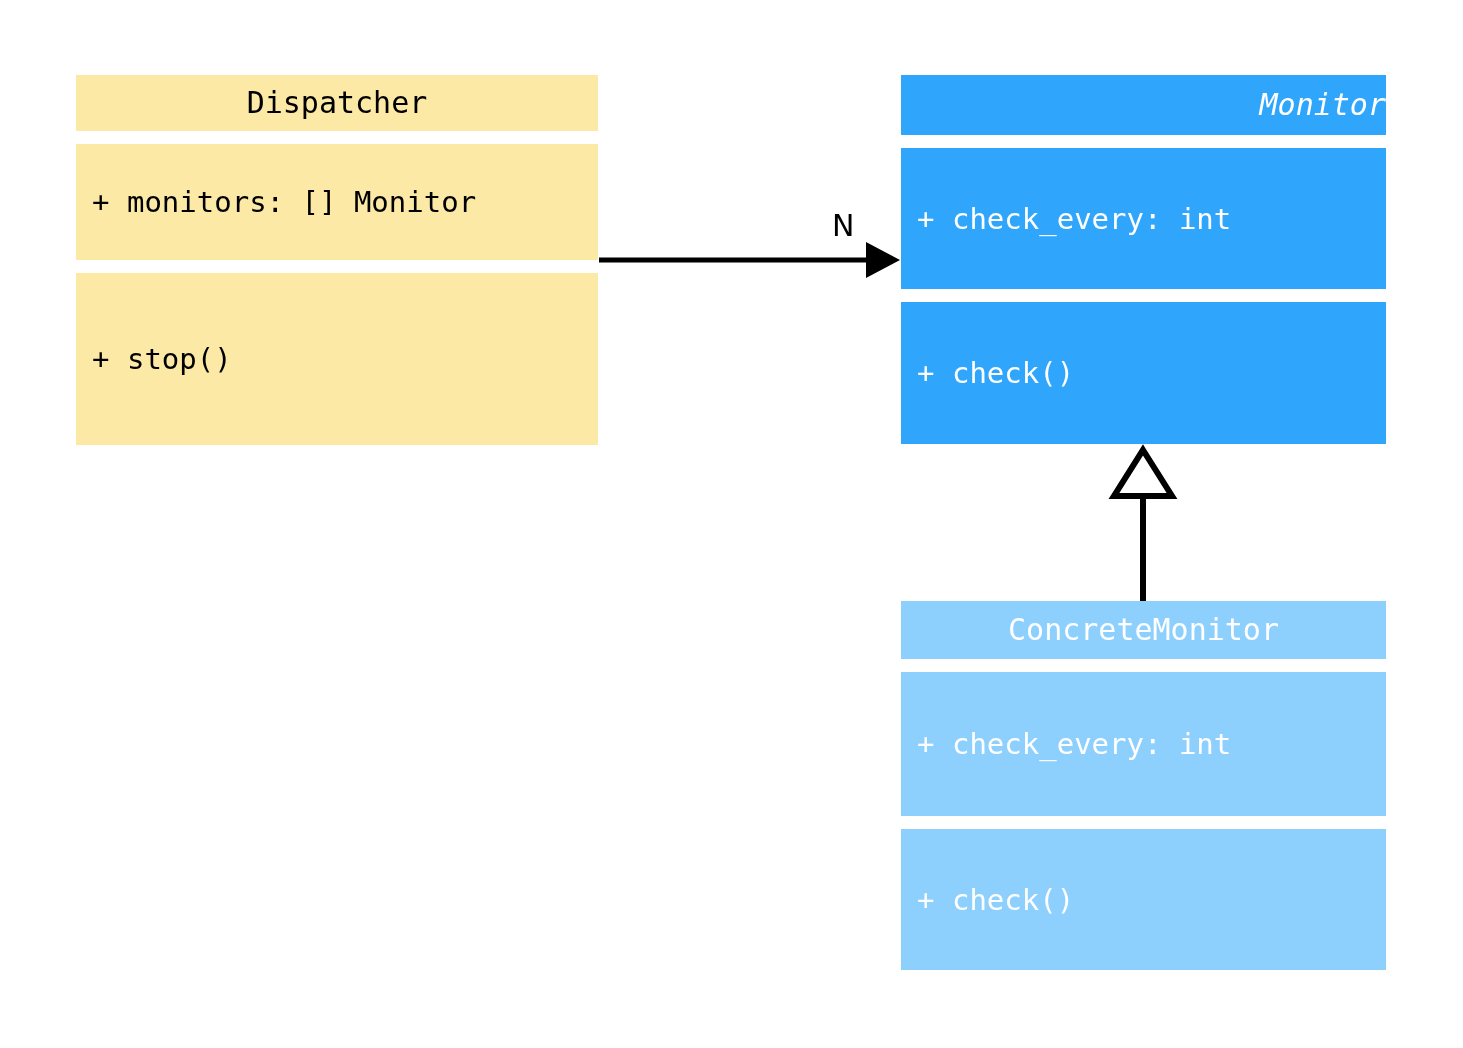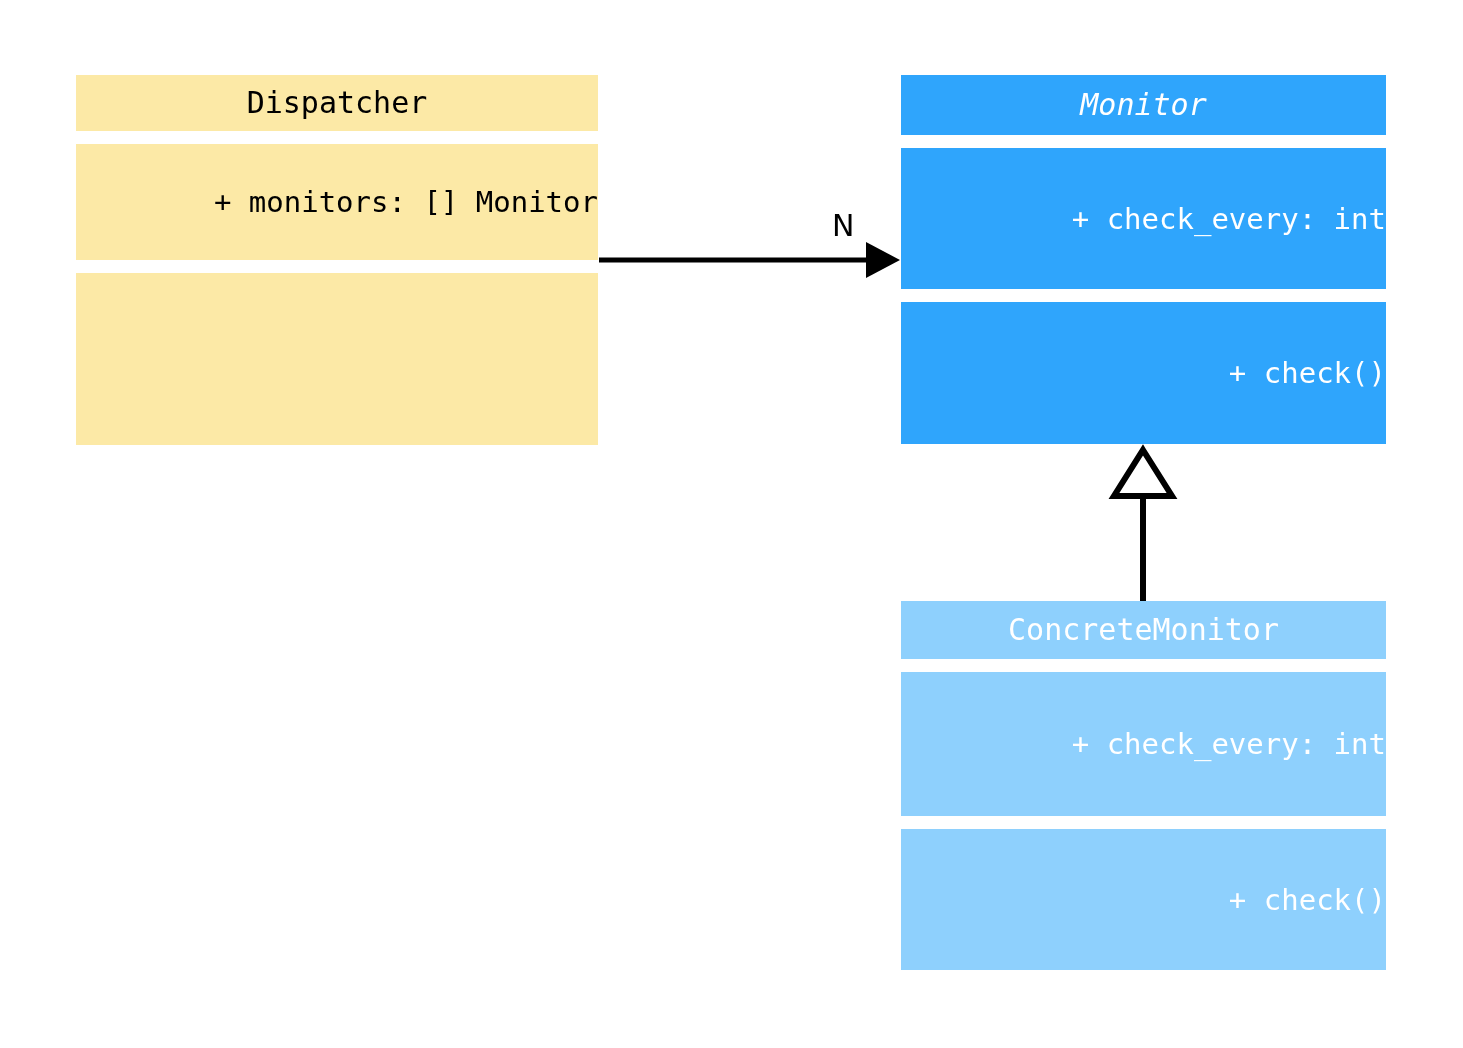--- a/index.html
+++ b/index.html
@@ -30,22 +30,21 @@
     display: flex;
     flex-direction: column;
     justify-content: center;
     overflow: hidden;
   }
   .compartment.title-comp {
     align-items: center;
     justify-content: center;
   }
   .compartment.body-comp {
-    padding-left: 8px;
-    text-align: right;
+    padding-left: 16px;
   }
 
   .class-title {
     font-size: 30px;
     line-height: 1.0;
     letter-spacing: 0px;
     white-space: pre;
   }
   .class-title.abstract {
     font-style: italic;
@@ -95,25 +94,26 @@
 <div id="canvas">
 
   <div class="uml-class theme-dispatcher" style="left:76px; top:75px; width:522px; height:370px;">
     <div class="compartment title-comp" style="height:59px;">
       <span class="class-title">Dispatcher</span>
     </div>
     <div class="compartment body-comp" style="height:121px;">
       <span class="member-line">+ monitors: [] Monitor</span>
     </div>
     <div class="compartment body-comp" style="height:180px;">
+      <span class="member-line">+ stop()</span>
     </div>
   </div>
 
   <div class="uml-class theme-monitor" style="left:901px; top:75px; width:485px; height:369px;">
-    <div class="compartment title-comp" style="height:64px;">
+    <div class="compartment title-comp" style="height:64px;align-items:flex-end;">
       <span class="class-title abstract">Monitor</span>
     </div>
     <div class="compartment body-comp" style="height:149px;">
       <span class="member-line">+ check_every: int</span>
     </div>
     <div class="compartment body-comp" style="height:151px;">
       <span class="member-line">+ check()</span>
     </div>
   </div>
 

